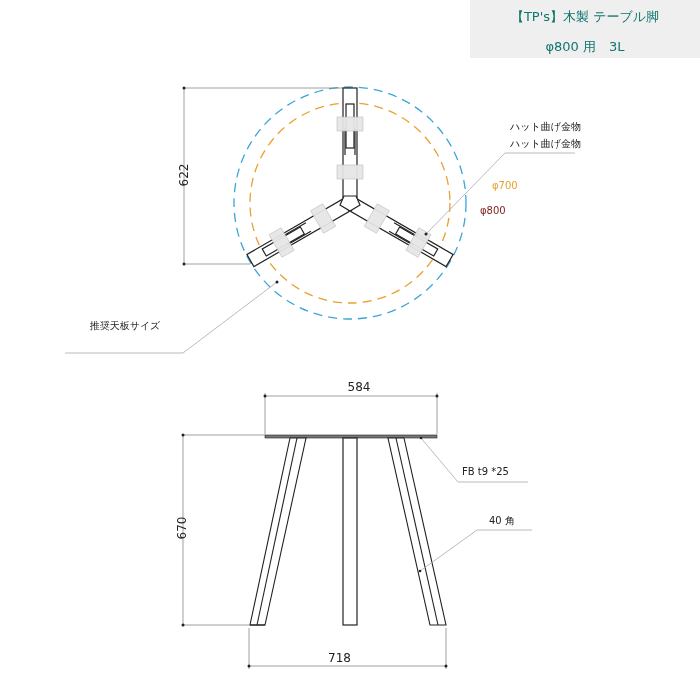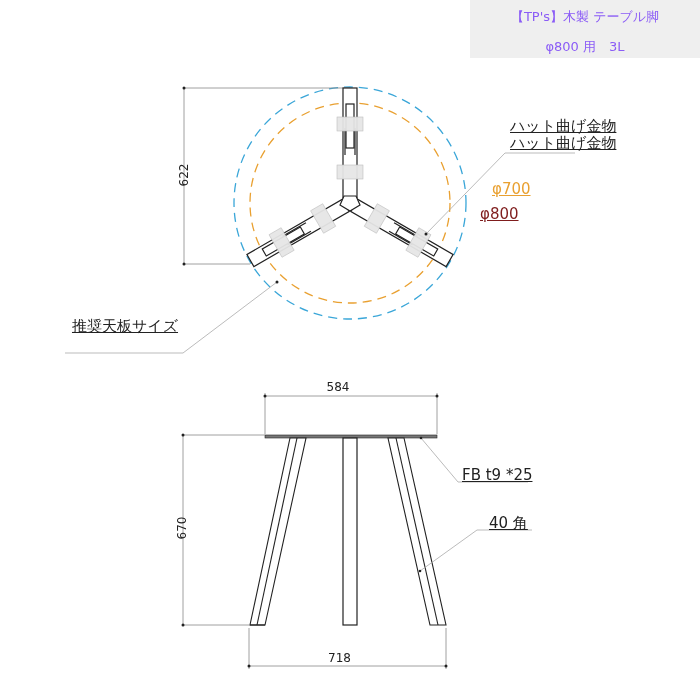--- a/index.html
+++ b/index.html
@@ -1,24 +1,24 @@
 <!DOCTYPE html>
 <html><head>
 <meta charset="utf-8">
 <style>
   html, body { margin: 0; padding: 0; background: #ffffff; }
   body { width: 700px; height: 700px; position: relative; overflow: hidden;
          font-family: "DejaVu Sans", sans-serif; color: #222; }
   .title-box { position: absolute; left: 470px; top: 0; width: 230px; height: 58px;
                background: #efefef; text-align: center; font-size: 13px; line-height: 22px;
-               padding-top: 6px; box-sizing: border-box; color: #8b5cf6; }
+               padding-top: 6px; box-sizing: border-box; color: #0f766e; }
   .title-box .l1 { display: block; }
   .title-box .l2 { display: block; margin-top: 8px; }
   svg { position: absolute; left: 0; top: 0; }
-  .lbl { position: absolute; font-size: 15px; white-space: nowrap; color: #222; text-decoration: underline; }
+  .lbl { position: absolute; font-size: 10px; white-space: nowrap; color: #222; }
   .lbl.orange { color: #e9a030; }
   .lbl.blue { color: #7f1d1d; }
   .dim { position: absolute; font-size: 12px; color: #222; white-space: nowrap; }
   .vert { transform: rotate(-90deg); transform-origin: center center; }
 </style>
 </head>
 <body>
 
 <div class="title-box">
   <span class="l1">【TP's】木製 テーブル脚</span>
@@ -151,17 +151,17 @@
   <span style="display:block">ハット曲げ金物</span>
 </div>
 
 <div class="lbl orange" style="left:480px; top:180px;margin-left:12px;">φ700</div>
 <div class="lbl blue" style="left:480px; top:205px;">φ800</div>
 
 <div class="lbl" style="left:70px; top:317px; line-height:18px; text-align:center; width:110px;">
   <span style="display:block">推奨天板サイズ</span>
 </div>
 
-<div class="dim" style="left:318px; top:380px; width:40px; text-align:center;">584</div>
+<div class="dim" style="left:339px; top:380px; width:40px; text-align:center;">584</div>
 <div class="dim vert" style="left:164px; top:521px; width:36px; text-align:center;">670</div>
 <div class="dim" style="left:328px; top:651px; width:40px; text-align:left;">718</div>
 <div class="lbl" style="left:462px; top:466px;">FB t9 *25</div>
 <div class="lbl" style="left:489px; top:514px;">40 角</div>
 
 </body></html>

